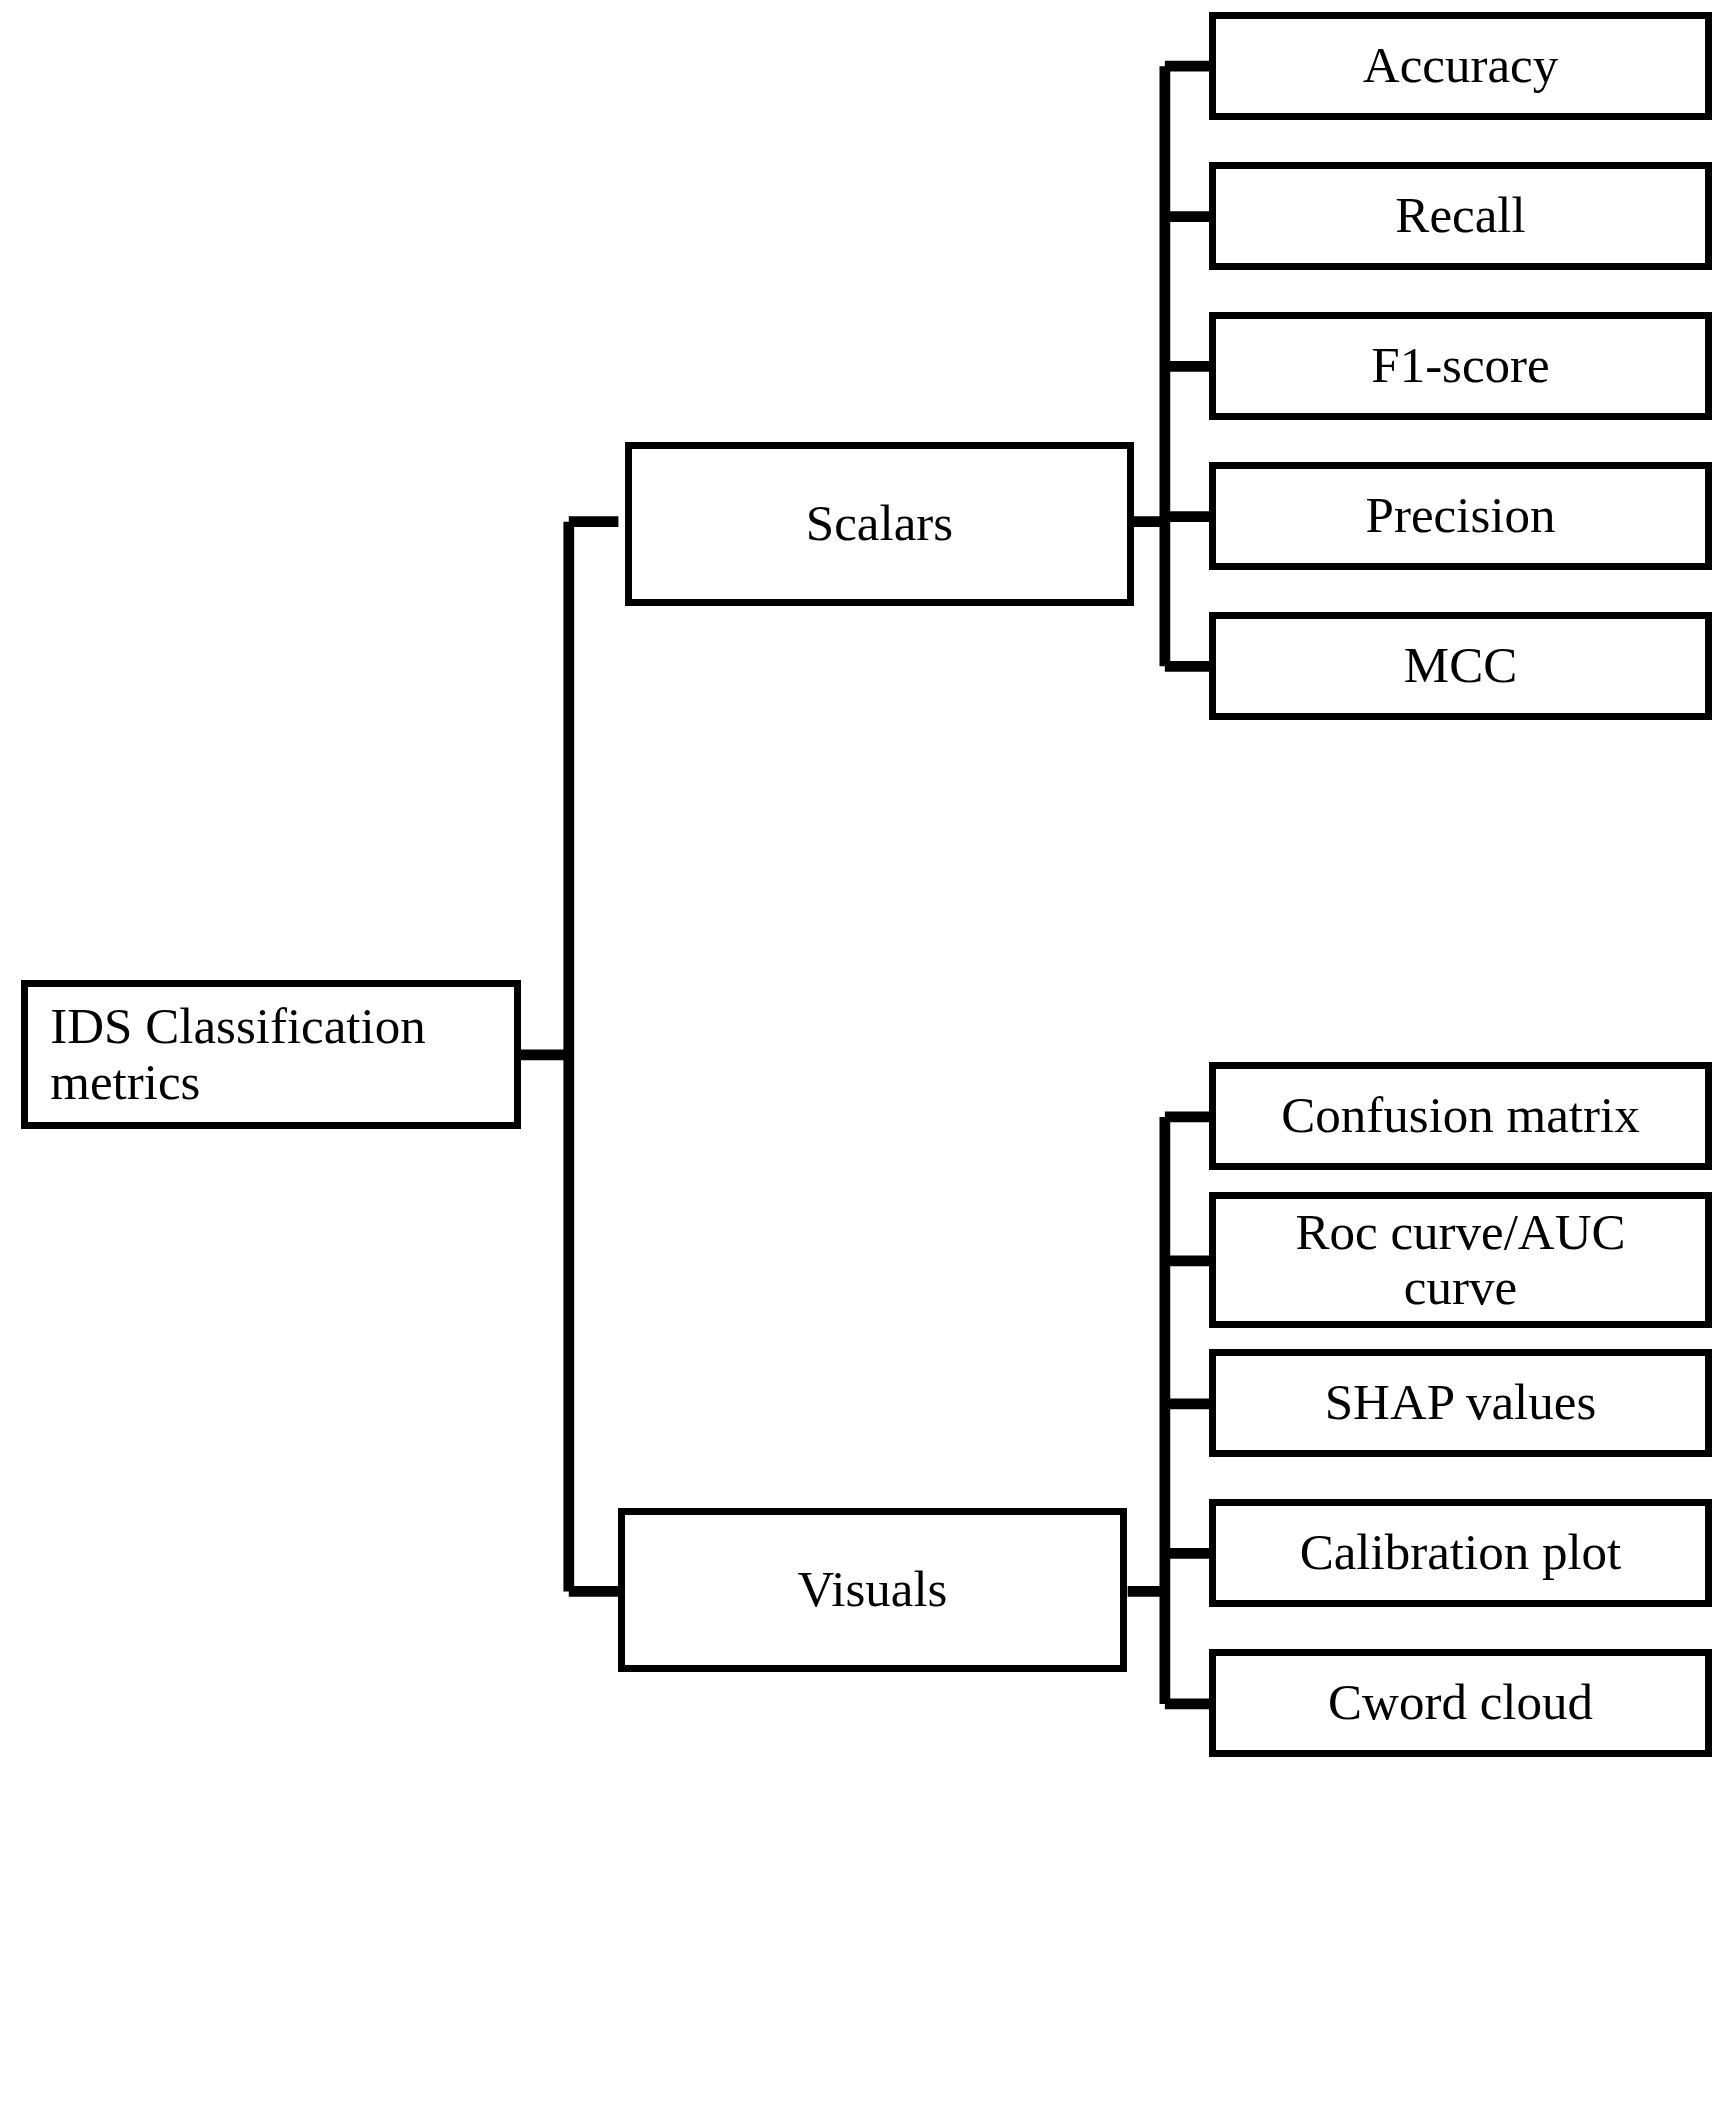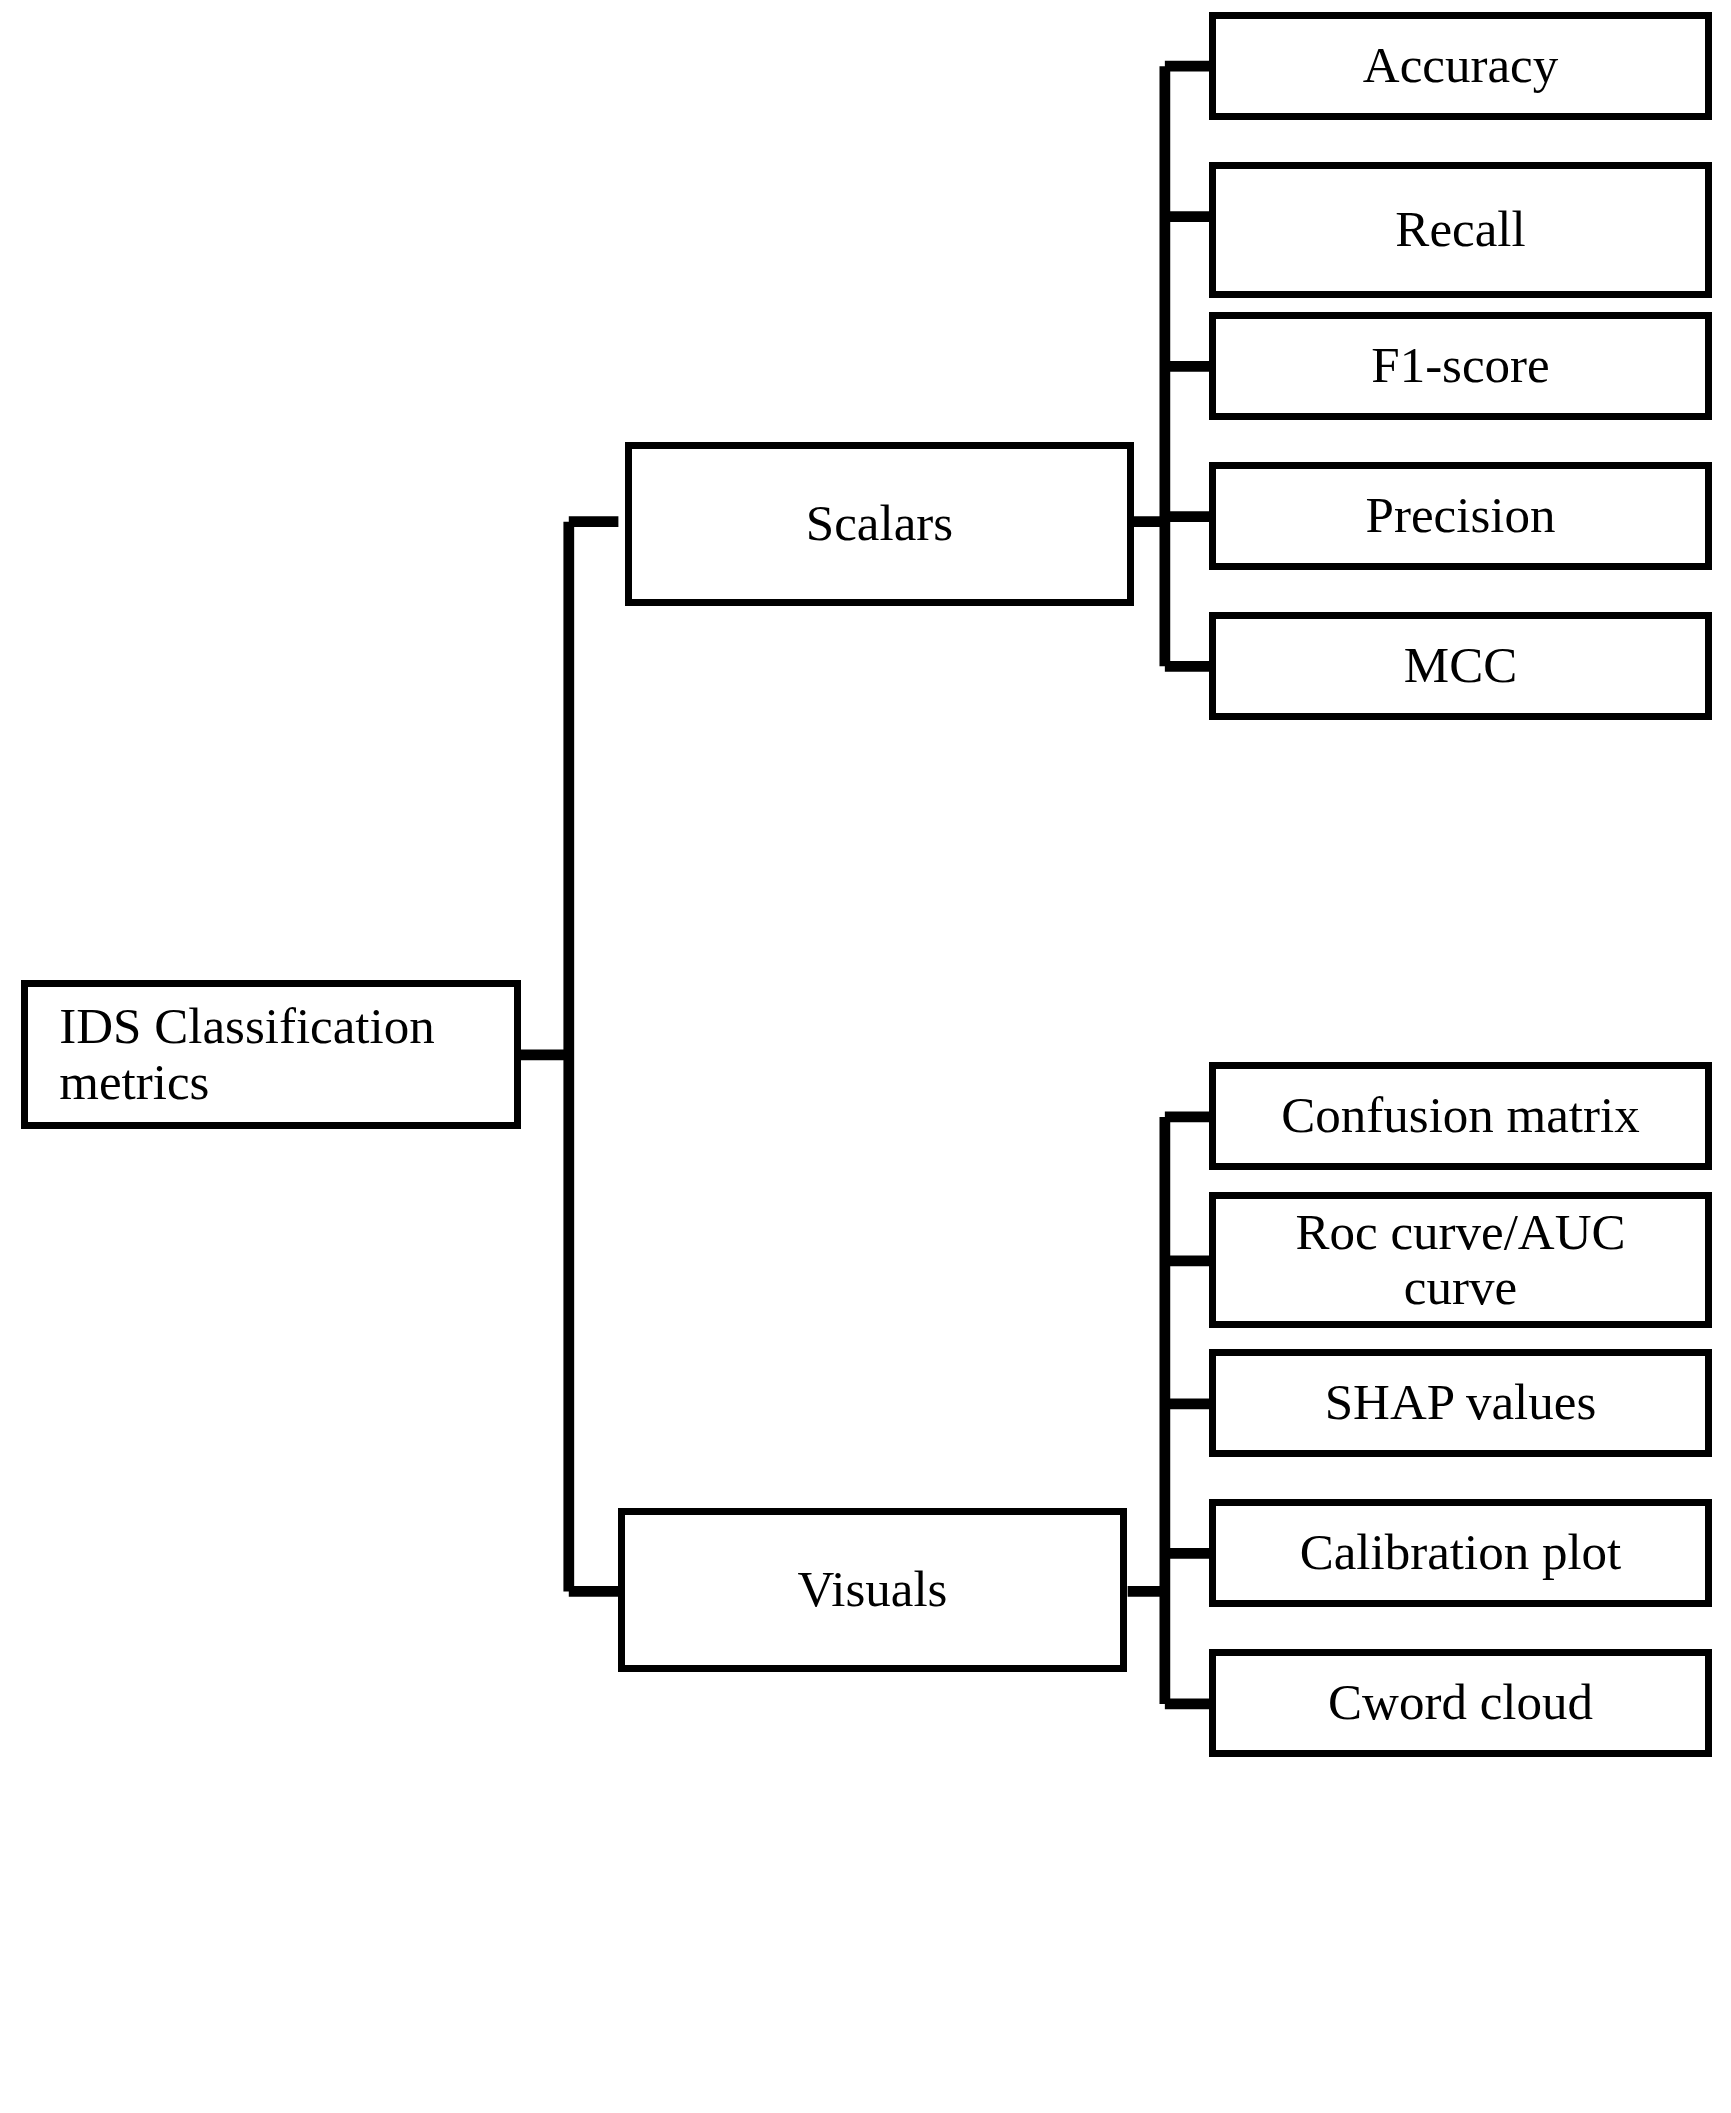--- a/index.html
+++ b/index.html
@@ -29,21 +29,21 @@
     position: absolute;
     box-sizing: border-box;
     background: #ffffff;
     border: 7.4px solid #000000;
     display: flex;
     align-items: center;
     justify-content: center;
     text-align: center;
     color: #000000;
     line-height: 1.08;
-    padding: 0 25px;
+    padding: 0 16px;
   }
   .node-label {
     display: block;
     width: 100%;
     white-space: pre-line;
   }
   
   .n-root {
     left: 20.7px;
     top: 980px;
@@ -61,21 +61,21 @@
   }
   .n-scalars { top: 442px; margin-left: 7px; }
   .n-visuals { top: 1508px; }
   
   .n-leaf {
     left: 1209px;
     width: 503px;
     font-size: 51px;
   }
   .n-acc  { top: 11.6px;   height: 108px; }
-  .n-rec  { top: 162px;  height: 136px; }
+  .n-rec  { top: 162px;  height: 108px; }
   .n-f1   { top: 312px;  height: 108px; }
   .n-prec { top: 462px;  height: 108px; }
   .n-mcc  { top: 612px;  height: 108px; }
   .n-cm   { top: 1062px; height: 108px; }
   .n-roc  { top: 1192px; height: 136px; }
   .n-shap { top: 1349px; height: 108px; align-items: center; }
   .n-cal  { top: 1499px; height: 108px; }
   .n-cwc  { top: 1649px; height: 108px; }
 </style>
 </head>

